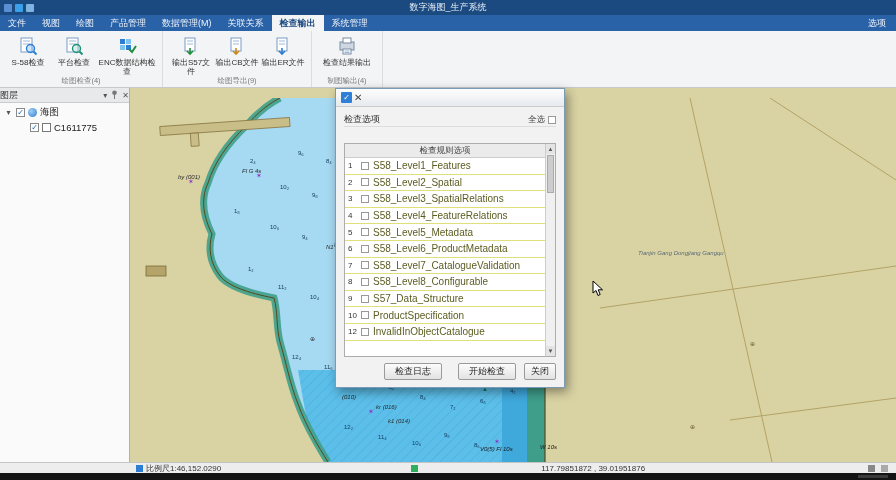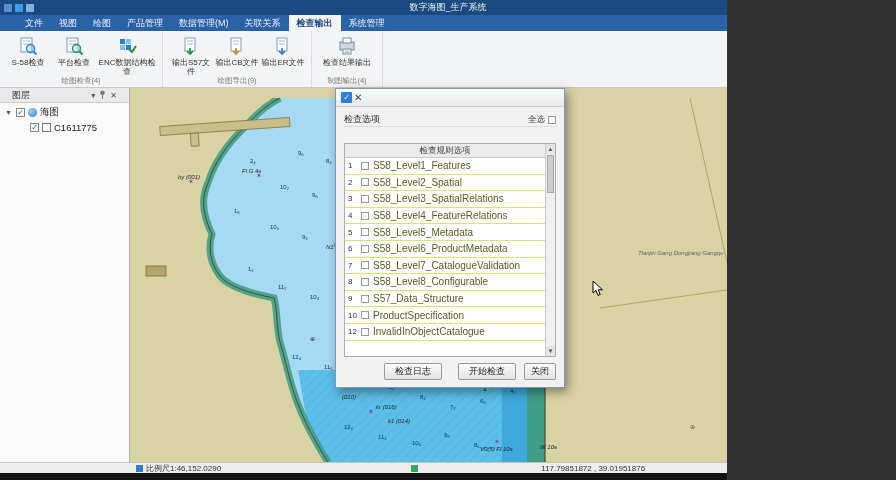--- a/index.html
+++ b/index.html
@@ -1,43 +1,43 @@
 <!DOCTYPE html>
 <html><head>
 <meta charset="utf-8">
 <style>
   * { margin:0; padding:0; box-sizing:border-box; }
   body { font-family:"Liberation Sans", sans-serif; background:#333; }
-  .app { position:relative; width:727px; height:480px; overflow:hidden; background:#fca5a5; font-family:"Liberation Sans",sans-serif; }
+  .app { position:relative; width:896px; height:480px; overflow:hidden; background:#fca5a5; font-family:"Liberation Sans",sans-serif; }
 
   
   .titlebar { position:absolute; top:0; left:0; width:896px; height:15px; background:#1b4a80; display:flex; align-items:center; color:#fff; }
   .tb-icons { display:flex; gap:3px; margin-left:4px; }
   .tb-icons span { width:8px; height:8px; border-radius:1px; display:inline-block; }
   .tb-title { position:absolute; left:0; right:0; text-align:center; font-size:9px; color:#e8eef6; }
 
   
   .tabrow { position:absolute; top:15px; left:0; width:896px; height:16px; background:#2a62a8; display:flex; align-items:stretch; }
-  #tabs { display:flex; flex:1;padding-left:17px; }
+  #tabs { display:flex; flex:1; }
   .tab { font-size:9px; color:#eef3fa; padding:0 8px; display:flex; align-items:center; cursor:default; }
   .tab.active { background:#f3f4f5; color:#1b4a80; font-weight:bold; }
   .tabrow .rightlbl { font-size:9px; color:#eef3fa; display:flex; align-items:center; padding:0 10px; }
 
   
   .ribbon { position:absolute; top:31px; left:0; width:896px; height:57px; background:#f3f4f5; border-bottom:1px solid #c9c9c9; display:flex; }
   .rgroup { position:relative; display:flex; align-items:flex-start; padding:3px 5px 12px 5px; border-right:1px solid #dcdcdc; }
   .gcap { position:absolute; bottom:1px; left:0; right:0; text-align:center; font-size:7.5px; color:#777; }
   .rbtn { width:46px; display:flex; flex-direction:column; align-items:center; padding-top:2px; cursor:default; }
   .rbtn.wide { width:60px; }
   .rbtn svg { width:20px; height:20px; }
   .rbtn .blabel { font-size:8px; color:#333; text-align:center; line-height:1.15; margin-top:2px; }
 
   
   .panel { position:absolute; top:88px; left:0; width:130px; height:374px; background:#fafafa; border-right:1px solid #b0b0b0; }
-  .phead { height:15px; background:#e7e9eb; border-bottom:1px solid #ccc; display:flex; align-items:center; padding:0 12px; }
+  .phead { height:15px; background:#e7e9eb; border-bottom:1px solid #ccc; display:flex; align-items:center; padding:0 0; }
   .phead .ptitle { flex:1; font-size:9px; color:#333; }
   .phead .hic { font-size:8px; color:#555; margin-left:4px; cursor:default; }
   #tree { padding-top:2px; }
   .trow { height:15px; display:flex; align-items:center; font-size:9.5px; color:#222; }
   .tw { width:9px; font-size:8px; color:#555; text-align:center; }
   .cb { width:9px; height:9px; border:1px solid #888; background:#fff; font-size:8px; line-height:8px; color:#1565c0; text-align:center; margin:0 3px; }
   .ticon { width:9px; height:9px; display:inline-block; margin-right:3px; }
   .ticon.globe { background:radial-gradient(circle at 35% 35%, #9fd0f2, #2d7dd2); border-radius:50%; }
   .ticon.chart-doc { background:#fff; border:1px solid #777; }
   .tlabel { white-space:nowrap; }

